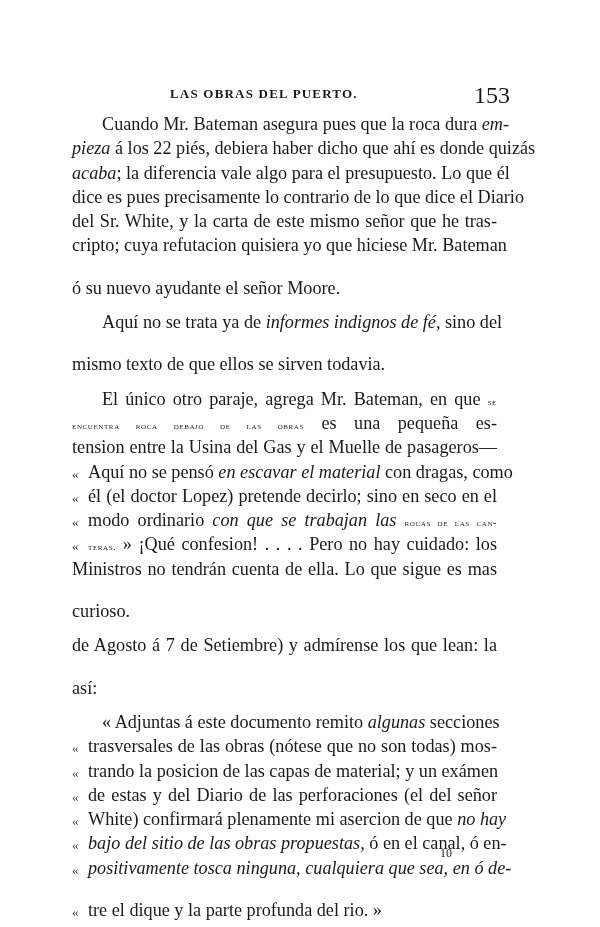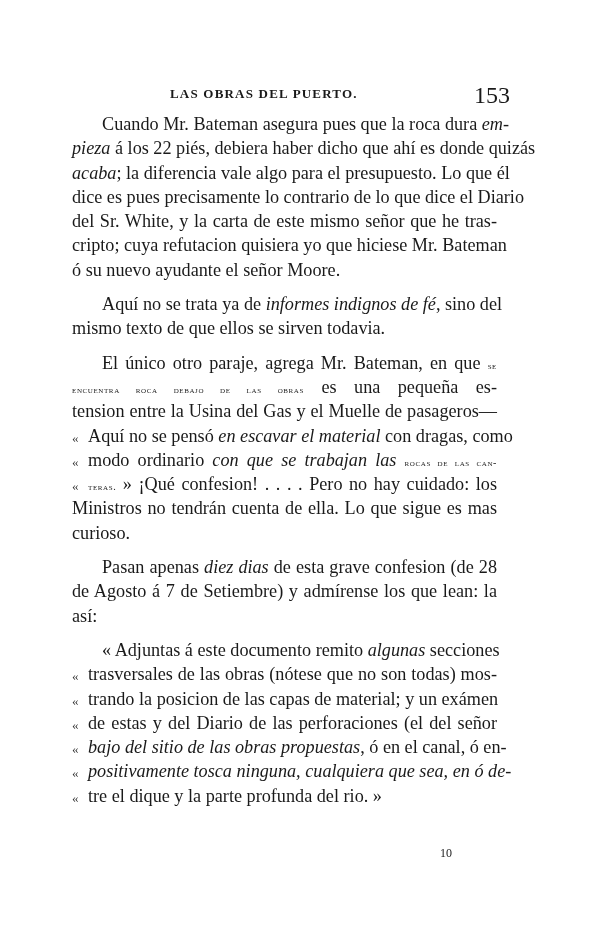--- a/index.html
+++ b/index.html
@@ -13,21 +13,21 @@
     position: absolute; top: 86px; left: 170px; width: 340px;
     font-size: 13px; letter-spacing: 1.2px; font-weight: bold;
   }
   .running-title { position: absolute; left: 0; top: 0; }
   .page-number { position: absolute; right: 0; top: -4px; font-size: 24px; letter-spacing: 0; font-weight: normal; }
   .body { position: absolute; left: 72px; top: 112px; width: 425px; }
   .line {
     height: 24.3px; line-height: 24.3px; font-size: 18.2px; white-space: nowrap;
     text-align: justify; text-align-last: justify; font-weight: 500;
   }
-  .line.last { text-align-last: left; }
+  .line.last { text-align-last: left; margin-top: 18px; }
   .line.indent { padding-left: 30px; }
   .gap { height: 10px; }
   i { font-style: italic; }
   .sc { font-variant: small-caps; font-size: 10px; letter-spacing: 0.6px; }
   .q { display: inline-block; width: 16px; font-size: 13px; color: #333; }
   .sig { position: absolute; left: 440px; top: 846px; font-size: 12px; }
 </style>
 </head>
 <body>
 
@@ -51,37 +51,38 @@
       <div>
         <div class="line indent">Aquí no se trata ya de <i>informes indignos de fé</i>, sino del</div>
         <div class="line last">mismo texto de que ellos se sirven todavia.</div>
       </div>
       <div class="gap"></div>
       <div>
         <div class="line indent">El único otro paraje, agrega Mr. Bateman, en que <span class="sc">se</span></div>
         <div class="line"><span class="sc">encuentra roca debajo de las obras</span> es una pequeña es-</div>
         <div class="line">tension entre la Usina del Gas y el Muelle de pasageros—</div>
         <div class="line"><span class="q">«</span>Aquí no se pensó <i>en escavar el material</i> con dragas, como</div>
+        <div class="line"><span class="q">«</span>él (el doctor Lopez) pretende decirlo; sino en seco en el</div>
         <div class="line"><span class="q">«</span>modo ordinario <i>con que se trabajan las</i> <span class="sc">rocas de las can-</span></div>
         <div class="line"><span class="q">«</span><span class="sc">teras.</span> » ¡Qué confesion! . . . . Pero no hay cuidado: los</div>
         <div class="line">Ministros no tendrán cuenta de ella. Lo que sigue es mas</div>
         <div class="line last">curioso.</div>
       </div>
       <div class="gap"></div>
       <div>
-        <div class="line indent">Pasan apenas <i>diez dias</i> de esta grave confesion (de 28</div>
         <div class="line">de Agosto á 7 de Setiembre) y admírense los que lean: la</div>
         <div class="line last">así:</div>
       </div>
       <div class="gap"></div>
       <div>
         <div class="line indent">« Adjuntas á este documento remito <i>algunas</i> secciones</div>
         <div class="line"><span class="q">«</span>trasversales de las obras (nótese que no son todas) mos-</div>
         <div class="line"><span class="q">«</span>trando la posicion de las capas de material; y un exámen</div>
         <div class="line"><span class="q">«</span>de estas y del Diario de las perforaciones (el del señor</div>
+        <div class="line"><span class="q">«</span>White) confirmará plenamente mi asercion de que <i>no hay</i></div>
         <div class="line"><span class="q">«</span><i>bajo del sitio de las obras propuestas</i>, ó en el canal, ó en-</div>
         <div class="line"><span class="q">«</span><i>positivamente tosca ninguna, cualquiera que sea, en ó de-</i></div>
         <div class="line last"><span class="q">«</span>tre el dique y la parte profunda del rio. »</div>
       </div>
     </div>
 
   <div class="sig">10</div>
 </div>
 
 </body></html>

